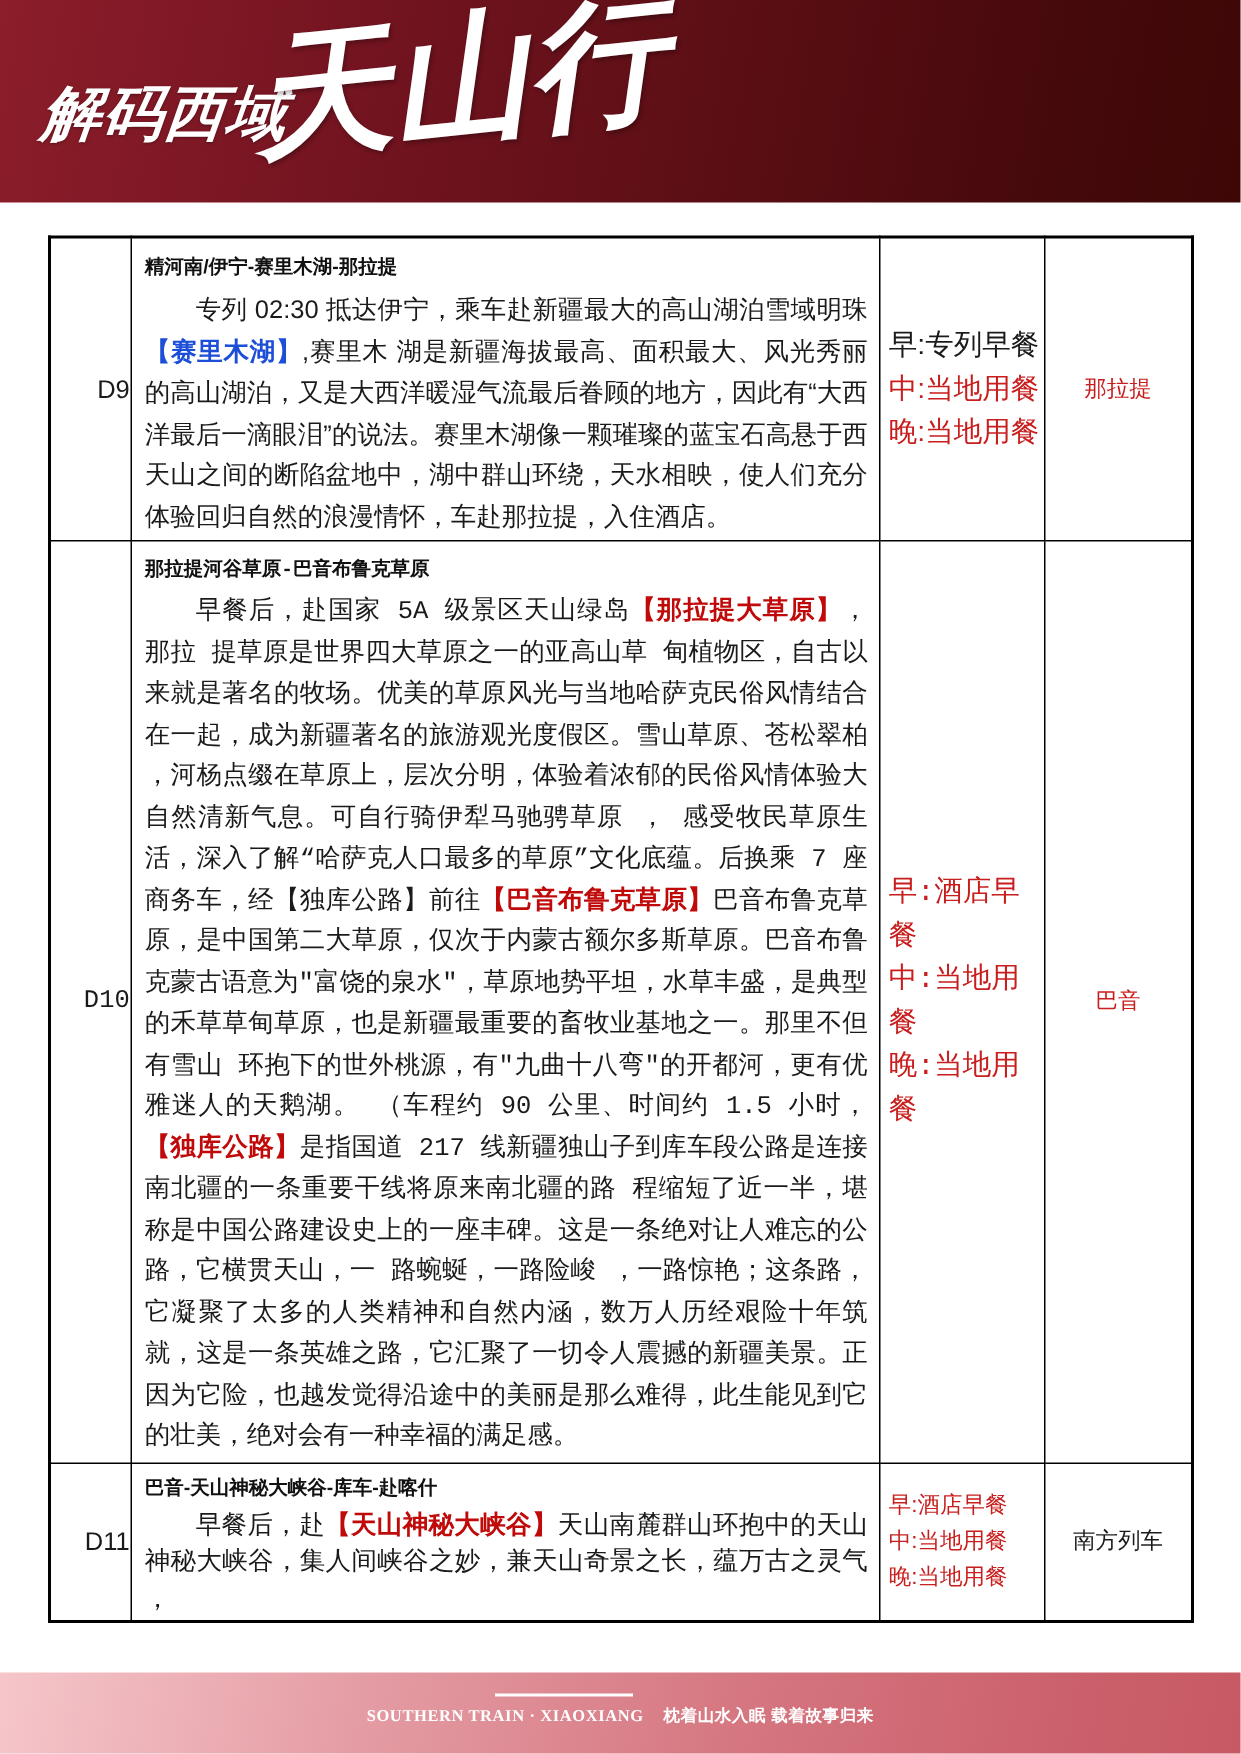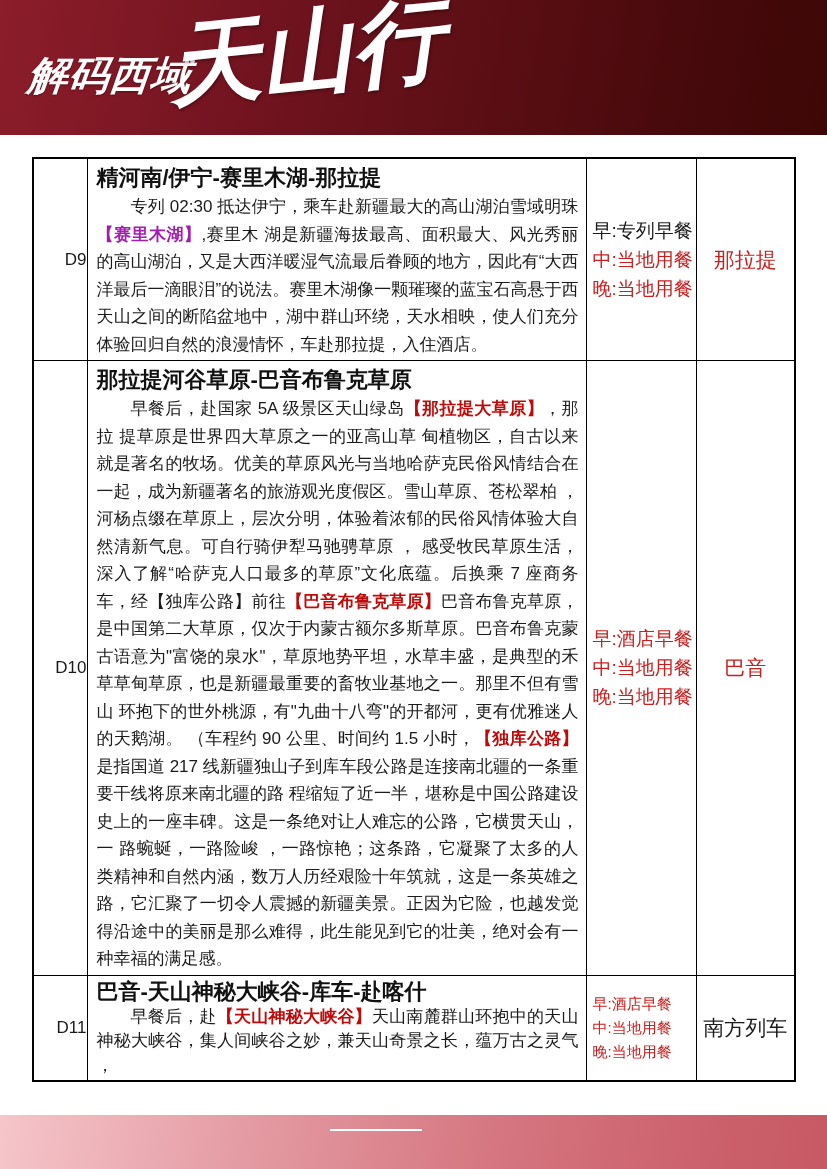--- a/index.html
+++ b/index.html
@@ -51,55 +51,55 @@
     overflow: hidden;
     vertical-align: middle;
   }
   col.c-day   { width: 54px; }
   col.c-desc  { width: 499px; }
   col.c-meals { width: 110px; }
   col.c-hotel { width: 99px; }
 
   tr.r0 td { height: 90px; }
   tr.r1 td { height: 191px; }
-  tr.r2 td { height: 560px; }
+  tr.r2 td { height: 560px; font-family: Liberation Mono, monospace; }
   tr.r3 td { height: 75px; }
 
   td.day {
     text-align: right;
     font-size: 17px; color: #1a1a1a;
   }
   td.desc {
     vertical-align: top;
     padding: 2px 7px 2px 9px;
     font-size: 17px; line-height: 27.5px;
     color: #1a1a1a;
     text-align: justify;
   }
   td.desc .title {
-    font-size: 22px; font-weight: bold;
+    font-size: 13px; font-weight: bold;
     line-height: 30px; padding-top: 2px;
     text-align: left;
     color: #111;
   }
   td.desc .body { text-align: justify; }
   td.desc .body.indent { text-indent: 2em; }
   tr.r3 td.desc .body { line-height: 24.5px; }
   tr.r3 td.desc .title { line-height: 26px; padding-top: 1px; }
   .hl { font-weight: bold; }
 
   td.meals {
     padding-left: 6px;
     font-size: 19px; line-height: 29px;
     color: #1a1a1a;
   }
   tr.r3 td.meals { font-size: 15px; line-height: 24px; }
   td.hotel {
     text-align: center;
-    font-size: 21px; color: #1a1a1a;
+    font-size: 15px; color: #1a1a1a;
   }
 
   
   .footer {
     position: absolute; left: 0; bottom: 0;
     width: 827px; height: 54px;
     background: linear-gradient(100deg, #f5c6ca 0%, #e49ba3 30%, #d57680 60%, #cb616c 85%, #c75964 100%);
     color: #ffffff;
     text-align: center;
   }
@@ -132,21 +132,21 @@
       <col class="c-day">
         <col class="c-desc">
         <col class="c-meals">
         <col class="c-hotel">
     </colgroup>
     <tbody>
         <tr class="r1">
           <td class="day">D9</td>
           <td class="desc">
             <div class="title">精河南/伊宁-赛里木湖-那拉提</div>
-            <div class="body indent"><span>专列 02:30 抵达伊宁，乘车赴新疆最大的高山湖泊雪域明珠</span><span class="hl" style="color: #a21caf;">【赛里木湖】</span><span>,赛里木 湖是新疆海拔最高、面积最大、风光秀丽的高山湖泊，又是大西洋暖湿气流最后眷顾的地方，因此有“大西洋最后一滴眼泪”的说法。赛里木湖像一颗璀璨的蓝宝石高悬于西天山之间的断陷盆地中，湖中群山环绕，天水相映，使人们充分体验回归自然的浪漫情怀，车赴那拉提，入住酒店。</span></div>
+            <div class="body indent"><span>专列 02:30 抵达伊宁，乘车赴新疆最大的高山湖泊雪域明珠</span><span class="hl" style="color: #1d4ed8;">【赛里木湖】</span><span>,赛里木 湖是新疆海拔最高、面积最大、风光秀丽的高山湖泊，又是大西洋暖湿气流最后眷顾的地方，因此有“大西洋最后一滴眼泪”的说法。赛里木湖像一颗璀璨的蓝宝石高悬于西天山之间的断陷盆地中，湖中群山环绕，天水相映，使人们充分体验回归自然的浪漫情怀，车赴那拉提，入住酒店。</span></div>
           </td>
           <td class="meals">
             <div>早:专列早餐</div>
             <div style="color: rgb(200, 30, 30);">中:当地用餐</div>
             <div style="color: rgb(200, 30, 30);">晚:当地用餐</div>
           </td>
           <td class="hotel" style="color: rgb(200, 30, 30);">那拉提</td>
         </tr>
         <tr class="r2">
           <td class="day">D10</td>
@@ -173,13 +173,17 @@
             <div style="color: rgb(200, 30, 30);">晚:当地用餐</div>
           </td>
           <td class="hotel">南方列车</td>
         </tr>
       </tbody>
   </table>
 </div>
 
 <div class="footer">
   <div class="footer-rule"></div>
+  <div class="footer-text">
+    <span class="en">SOUTHERN TRAIN · XIAOXIANG</span>
+    <span class="cn">枕着山水入眠 载着故事归来</span>
+  </div>
 </div>
 
 </body></html>

